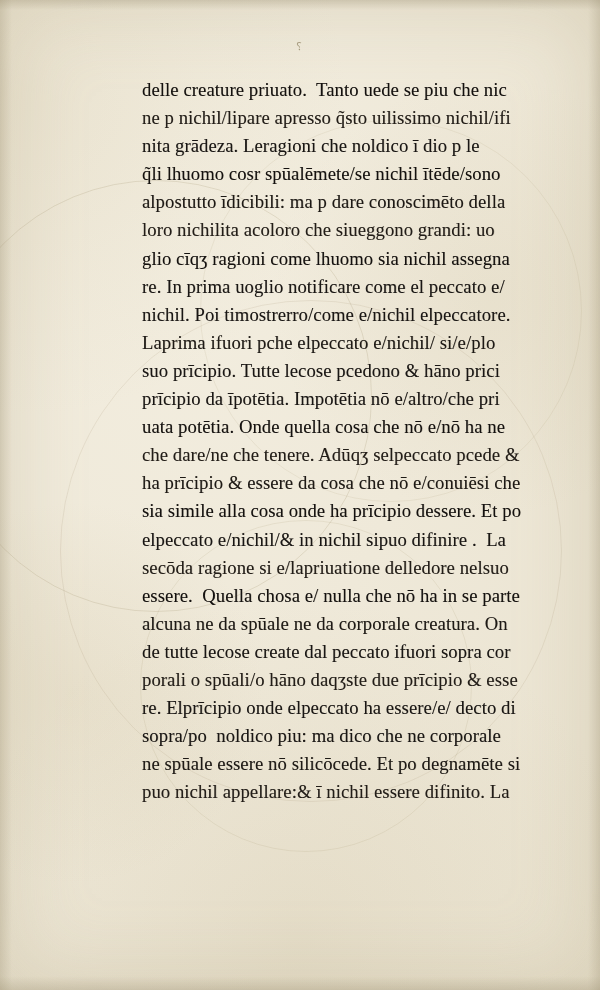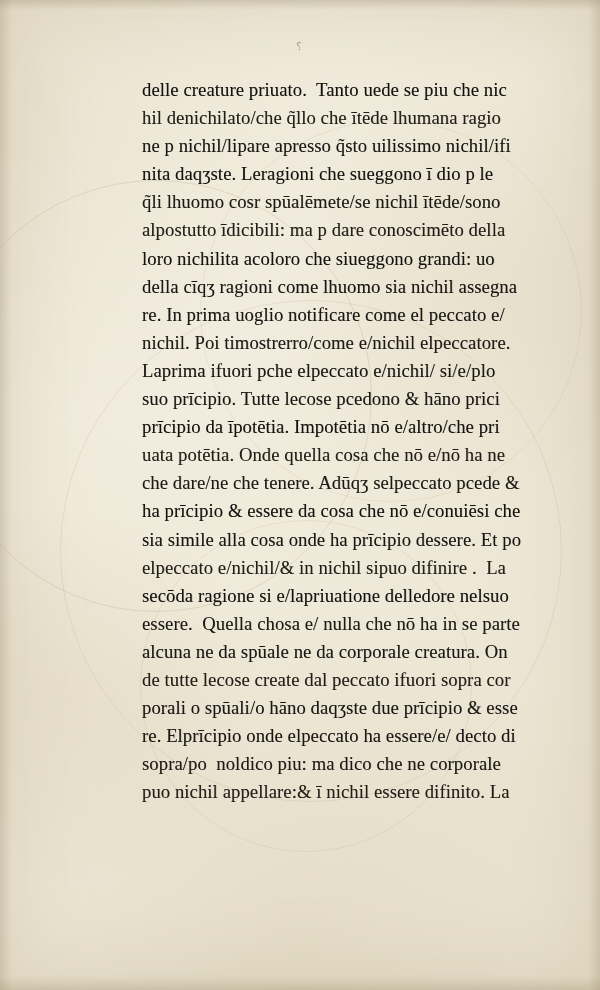--- a/index.html
+++ b/index.html
@@ -106,44 +106,44 @@
 
   <div class="ghost-ring" id="ring1"></div>
   <div class="ghost-ring" id="ring2"></div>
   <div class="ghost-ring" id="ring3"></div>
   <div class="ghost-ring" id="ring4"></div>
 
   <div id="folio-mark">⸮</div>
 
   <div id="text-block">
     <span class="line">delle creature priuato.  Tanto uede se piu che nic</span>
-    <span class="line">hil denichilato/che q̃llo che ītēde lhumana ragio</span>
     <span class="line">ne p nichil/lipare apresso q̃sto uilissimo nichil/ifi</span>
-    <span class="line">nita daqʒste. Leragioni che sueggono ī dio p le</span>
+    <span class="line">nita grādeza. Leragioni che noldico ī dio p le</span>
     <span class="line">q̃li lhuomo cosr spūalēmete/se nichil ītēde/sono</span>
     <span class="line">alpostutto īdicibili: ma p dare conoscimēto della</span>
     <span class="line">loro nichilita acoloro che siueggono grandi: uo</span>
-    <span class="line">della cīqʒ ragioni come lhuomo sia nichil assegna</span>
+    <span class="line">glio cīqʒ ragioni come lhuomo sia nichil assegna</span>
     <span class="line">re. In prima uoglio notificare come el peccato e/</span>
     <span class="line">nichil. Poi timostrerro/come e/nichil elpeccatore.</span>
     <span class="line">Laprima ifuori pche elpeccato e/nichil/ si/e/plo</span>
     <span class="line">suo prīcipio. Tutte lecose pcedono &amp; hāno prici</span>
     <span class="line">prīcipio da īpotētia. Impotētia nō e/altro/che pri</span>
     <span class="line">uata potētia. Onde quella cosa che nō e/nō ha ne</span>
     <span class="line">che dare/ne che tenere. Adūqʒ selpeccato pcede &amp;</span>
     <span class="line">ha prīcipio &amp; essere da cosa che nō e/conuiēsi che</span>
     <span class="line">sia simile alla cosa onde ha prīcipio dessere. Et po</span>
     <span class="line">elpeccato e/nichil/&amp; in nichil sipuo difinire .  La</span>
     <span class="line">secōda ragione si e/lapriuatione delledore nelsuo</span>
     <span class="line">essere.  Quella chosa e/ nulla che nō ha in se parte</span>
     <span class="line">alcuna ne da spūale ne da corporale creatura. On</span>
     <span class="line">de tutte lecose create dal peccato ifuori sopra cor</span>
     <span class="line">porali o spūali/o hāno daqʒste due prīcipio &amp; esse</span>
     <span class="line">re. Elprīcipio onde elpeccato ha essere/e/ decto di</span>
     <span class="line">sopra/po  noldico piu: ma dico che ne corporale</span>
+    <span class="line">ne spūale essere nō silicōcede. Et po degnamēte si</span>
     <span class="line">puo nichil appellare:&amp; ī nichil essere difinito. La</span>
   </div>
 
   <div id="vignette"></div>
   <div id="edge-top"></div>
   <div id="edge-bottom"></div>
   <div id="edge-left"></div>
   <div id="edge-right"></div>
 </div>
 

